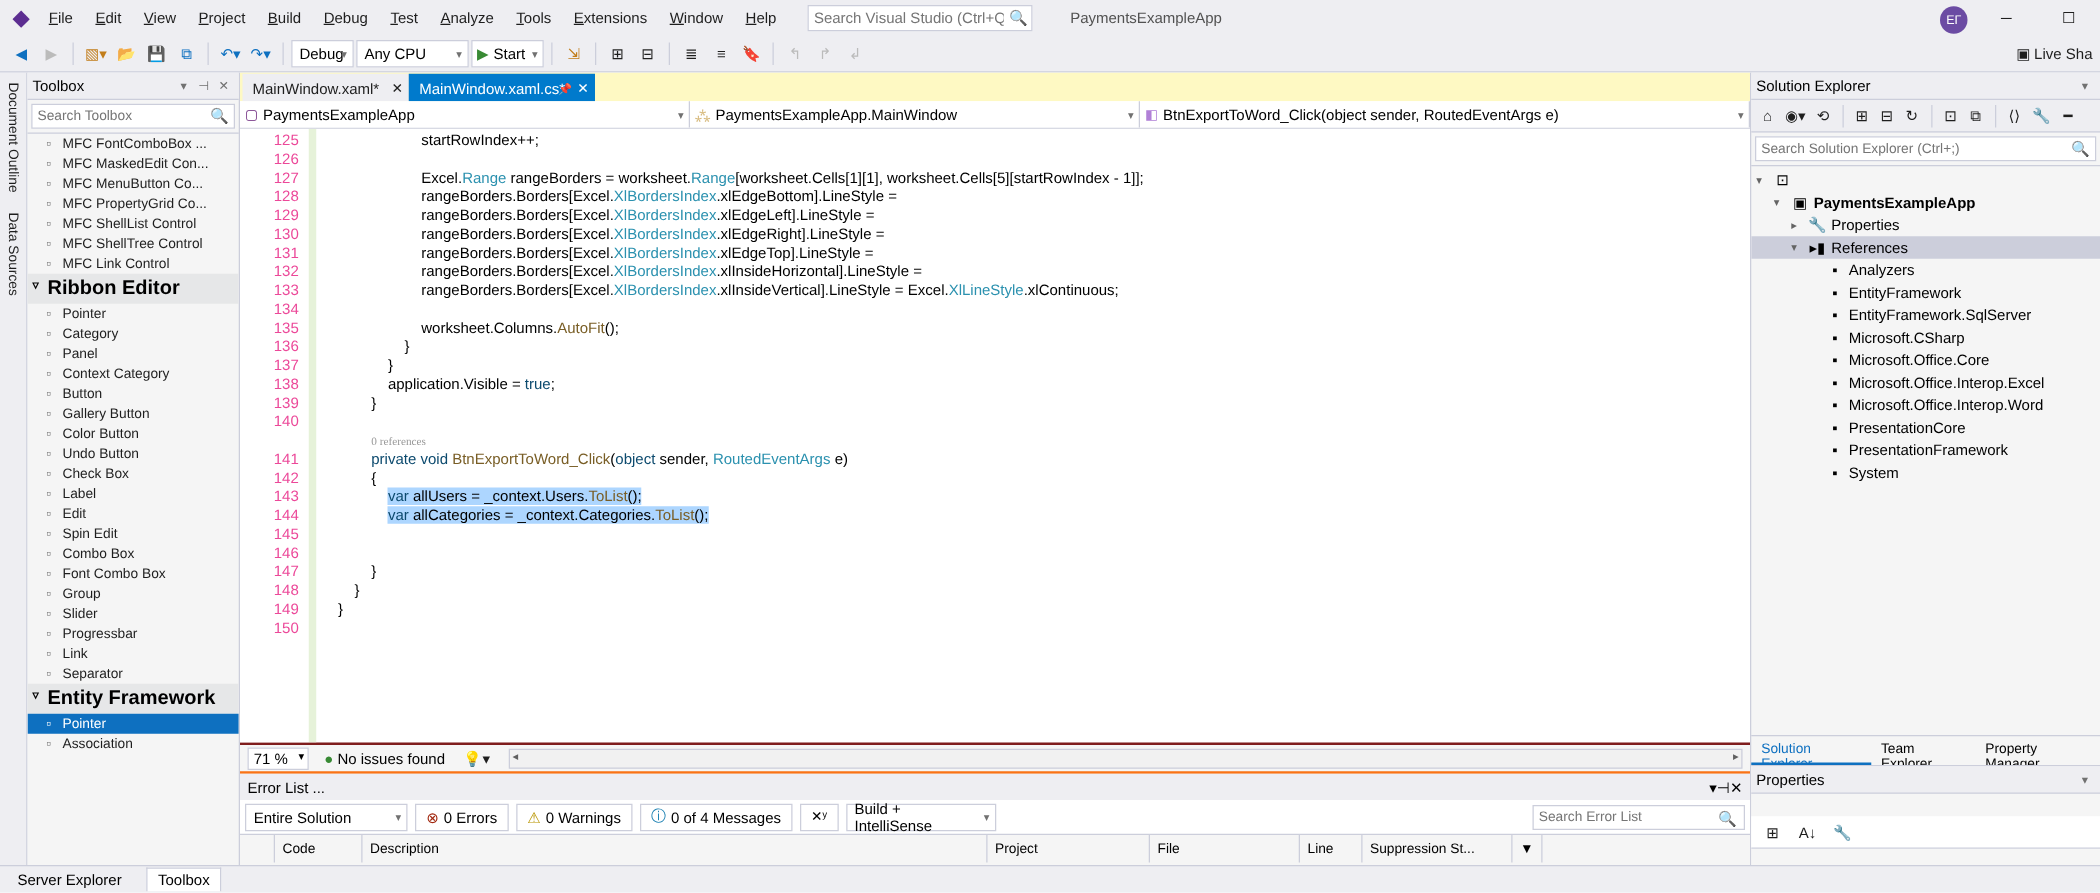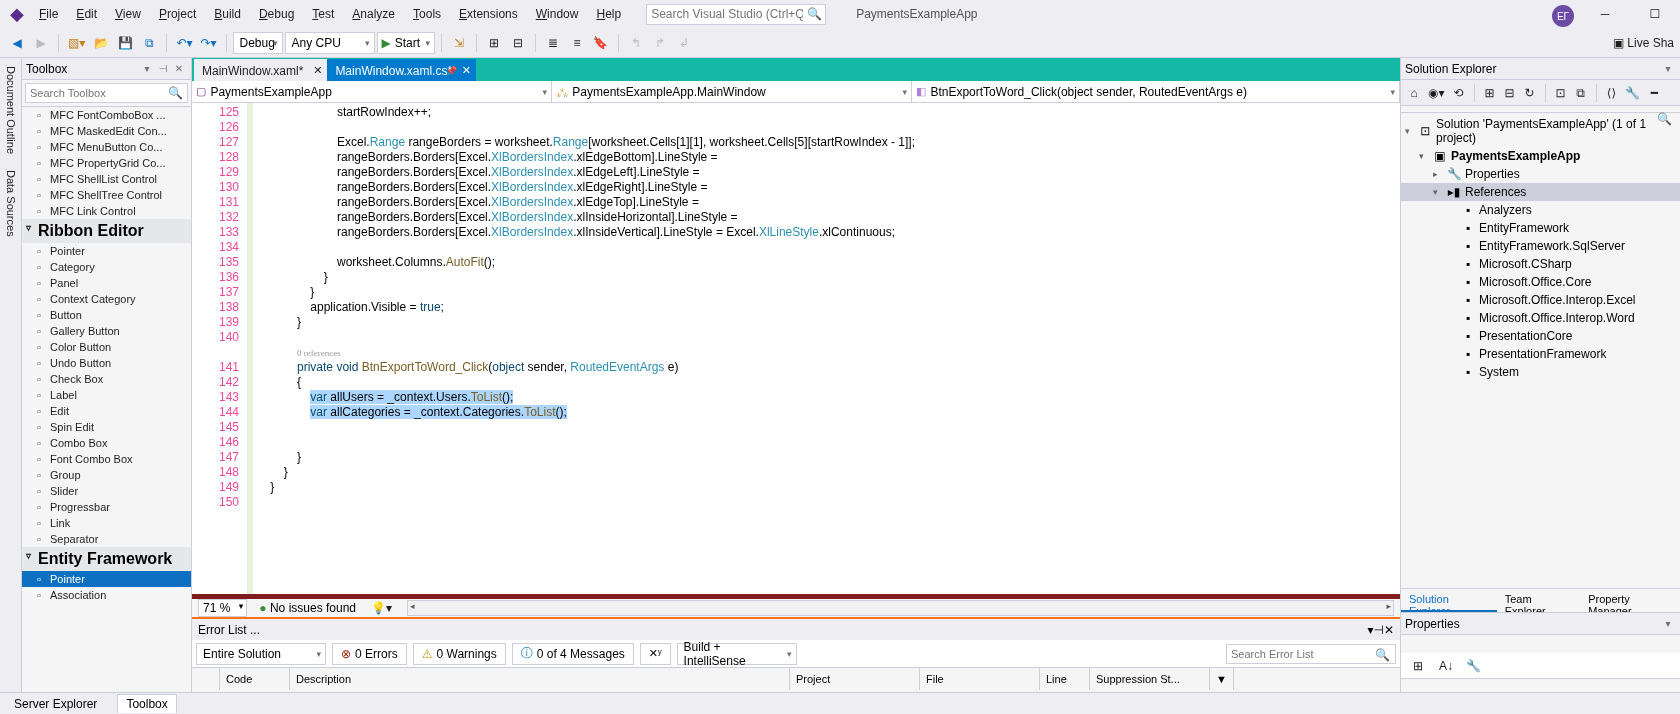--- a/index.html
+++ b/index.html
@@ -39,21 +39,21 @@
 .search-row .srch { position: absolute; right: 8px; top: 6px; color: #717171; font-size: 12px; }
 .toolbox-list { flex: 1; overflow: auto; padding-bottom: 10px; }
 .tbx-cat { background: #e6e7e8; padding: 3px 4px 3px 16px; font-size: 16px; font-weight: 600; position: relative; cursor: pointer; }
 .tbx-cat::before { content: "▿"; position: absolute; left: 4px; font-size: 10px; }
 .tbx-item { padding: 2px 0 2px 28px; font-size: 11px; color: #1e1e1e; cursor: grab; display: flex; align-items: center; gap: 6px; position:relative; }
 .tbx-item .tico { width: 14px; color: #717171; font-size: 11px; text-align:center; position:absolute; left:10px; }
 .tbx-item.selected { background: #0e70c0; color: #fff; }
 .tbx-item.selected .tico { color: #fff; }
 
 .editor-area { flex: 1; display: flex; flex-direction: column; background: #fff; }
-.doc-tabs { height: 23px; background: #14b8a6; display: flex; align-items: flex-end; padding-left: 2px; }
+.doc-tabs { height: 23px; background: #fef9c3; display: flex; align-items: flex-end; padding-left: 2px; }
 .doc-tab { height: 22px; padding: 0 24px 0 8px; display: flex; align-items: center; font-size: 11px; position: relative; cursor: pointer; border-top: 1px solid transparent; }
 .doc-tab .close { position: absolute; right: 5px; font-size: 11px; }
 .doc-tab .pin { position: absolute; right: 18px; font-size: 9px; }
 .doc-tab.inactive { background: #eeeef2; color: #1e1e1e; }
 .doc-tab.active { background: #007acc; color: #fff; }
 .nav-bar { height: 22px; display: flex; border-bottom: 1px solid #cccedb; }
 .nav-drop { flex: 1; border-right: 1px solid #cccedb; display: flex; align-items: center; padding: 0 16px 0 4px; font-size: 11px; position: relative; cursor: pointer; background:#fff; }
 .nav-drop::after { content: "▾"; position: absolute; right: 4px; font-size: 9px; color: #717171; }
 .nav-ico { margin-right: 4px; font-size: 11px; }
 .code-wrap { flex: 1; position: relative; display: flex; overflow: hidden; }
@@ -61,21 +61,21 @@
 .gutter div { height: 15px; }
 .track { width: 6px; background: #e6f2d9; margin-right:4px; }
 .code { flex: 1; font-family: Consolas, monospace; font-size: 13px; line-height: 15px; white-space: pre; color: #000; padding-top: 2px; overflow: hidden; position: relative; }
 .code .kw { color: #0c4a6e; }
 .code .type { color: #2b91af; }
 .code .meth { color: #795e26; }
 .code .ref { color: #999; font-size: 9px; font-family: "Segoe UI"; }
 .code .sel { background: #add6ff; }
 .code-line { height: 15px; }
 
-.status-row { height: 23px; display: flex; align-items: center; border-top: 5px solid #7f1d1d; padding: 0 6px; gap: 12px; font-size: 11px; background:#f5f5f5;}
+.status-row { height: 23px; display: flex; align-items: center; border-top: 2px solid #7f1d1d; padding: 0 6px; gap: 12px; font-size: 11px; background:#f5f5f5;}
 .status-row .zoom { border: 1px solid #cccedb; padding: 1px 16px 1px 4px; position: relative; background:#fff;}
 .status-row .zoom::after { content: "▾"; position: absolute; right: 3px; font-size: 9px; }
 .status-row .ok { color: #388a34; }
 .hscroll { flex:1; height:16px; background:#f1f1f1; border:1px solid #cccedb; position:relative; }
 .hscroll::before { content:"◂"; position:absolute; left:2px; font-size:9px; color:#606060;}
 .hscroll::after { content:"▸"; position:absolute; right:2px; font-size:9px; color:#606060;}
 
 .errlist { height: 75px; border-top: 2px solid #f97316; background: #f5f5f5; display: flex; flex-direction: column; }
 .errlist-hdr { height: 21px; background: #eeeef2; display: flex; align-items: center; padding: 0 6px; font-size: 11px; }
 .errlist-hdr .spacer{flex:1;}
@@ -350,27 +350,27 @@
       <div class="tb-btn">↻</div>
       <div class="tb-sep"></div>
       <div class="tb-btn">⊡</div>
       <div class="tb-btn">⧉</div>
       <div class="tb-sep"></div>
       <div class="tb-btn">⟨⟩</div>
       <div class="tb-btn">🔧</div>
       <div class="tb-btn">━</div>
     </div>
     <div class="search-row">
+      <input placeholder="Search Solution Explorer (Ctrl+;)" style="">
       <span class="srch">🔍</span>
     </div>
     <div class="sol-tree" id="sol-tree">
         <div class="tree-item ">
           <span class="tw">▾</span>
           <span class="ico">⊡</span>
-          <span>Solution 'PaymentsExampleApp' (1 of 1 project)</span>
         </div>
         <div class="tree-item ind-1">
           <span class="tw">▾</span>
           <span class="ico">▣</span>
           <span><b>PaymentsExampleApp</b></span>
         </div>
         <div class="tree-item ind-2">
           <span class="tw">▸</span>
           <span class="ico">🔧</span>
           <span>Properties</span>

